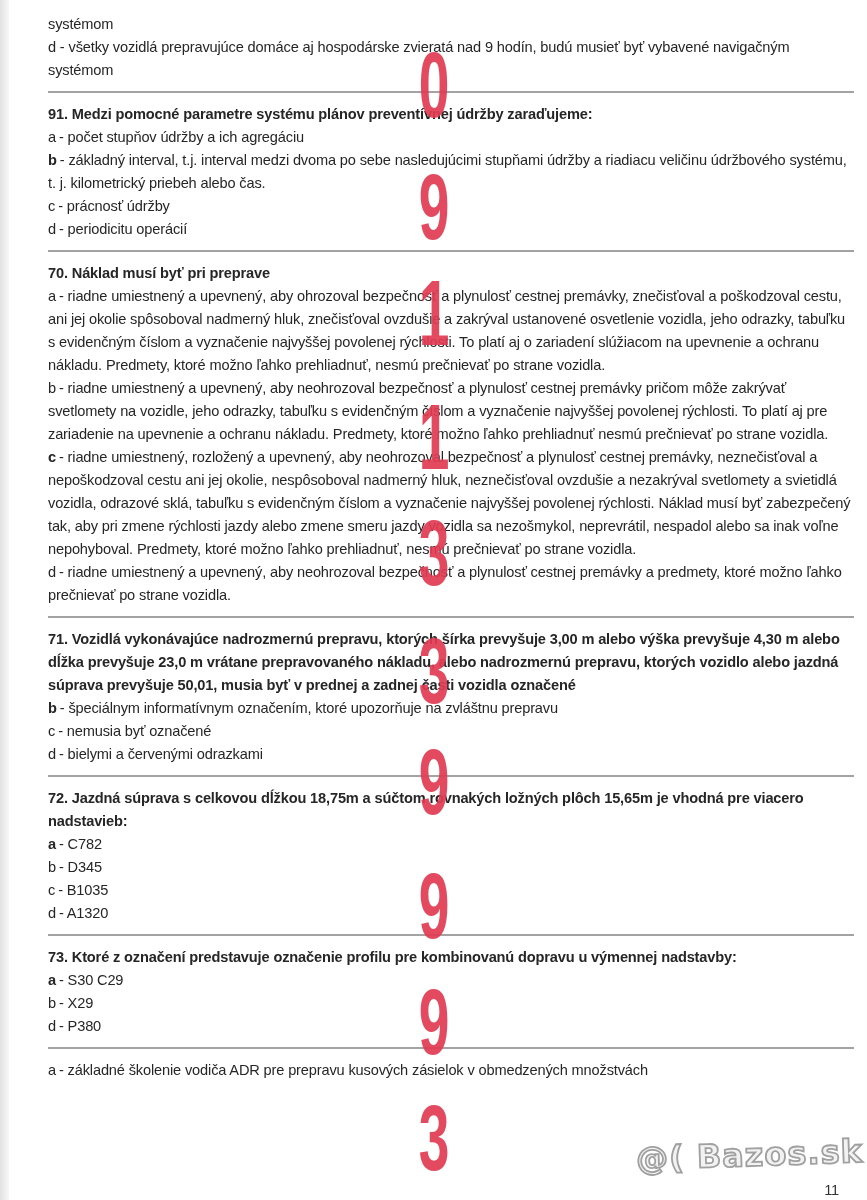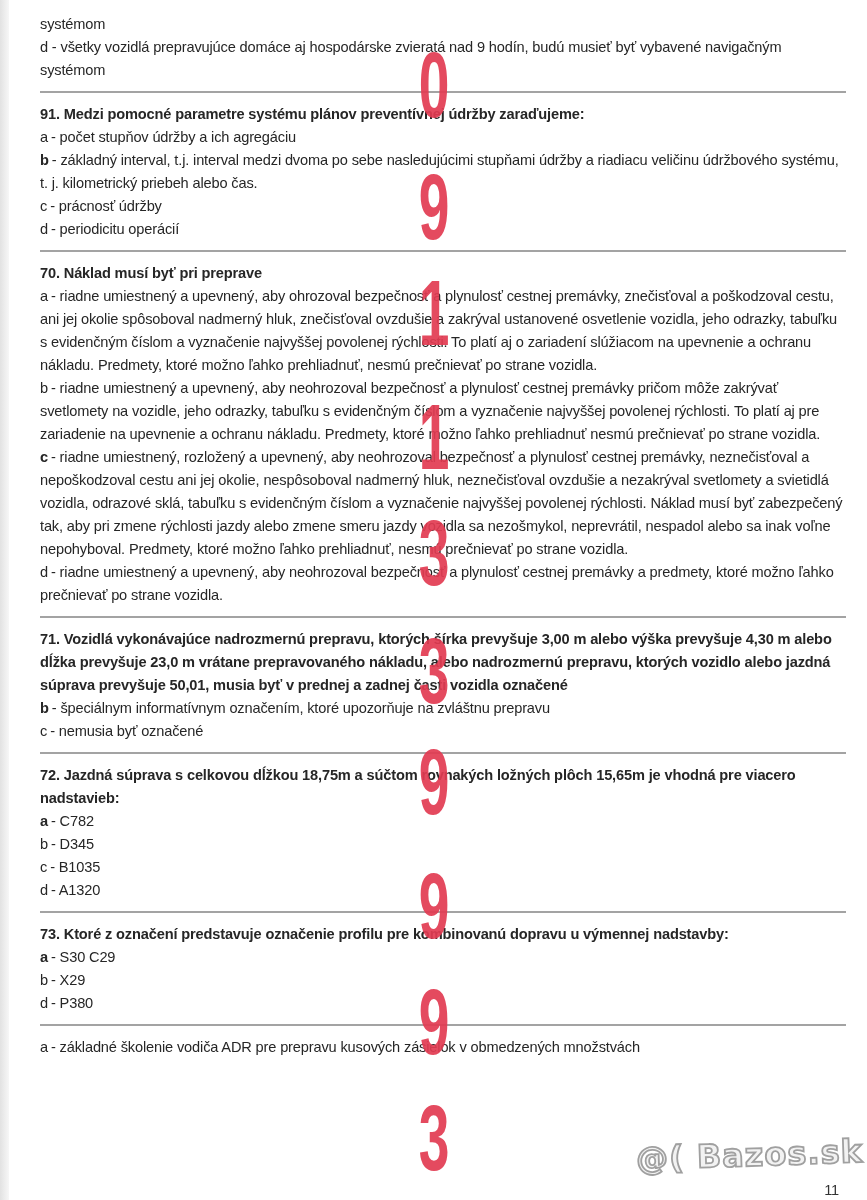--- a/index.html
+++ b/index.html
@@ -3,21 +3,21 @@
 <meta charset="utf-8">
 <style>
   html,body { margin:0; padding:0; background:#ffffff; }
   .page {
     position:relative; width:867px; height:1200px; background:#ffffff;
     overflow:hidden; font-family:"Liberation Sans", sans-serif;
     font-size:14.6px; line-height:23px; letter-spacing:-0.15px; color:#262626;
   }
   .page-edge { position:absolute; left:0; top:0; width:9px; height:1200px;
     background:linear-gradient(90deg,#e2e2e2,#f7f7f7); }
-  .content { position:absolute; left:40px; top:13px; width:806px; }
+  .content { position:absolute; left:48px; top:13px; width:806px; }
   .content p { margin:0; }
   .q-title { font-weight:bold; }
   .sep { border:none; border-top:2.5px solid #a3a3a3; margin:9px 0 10px 0; height:0; }
   .opt { margin:0; }
   .opt-letter { margin-right:3px; }
   .opt-letter.correct { font-weight:bold; }
   .phone-digit {
     position:absolute; left:434px; transform:translate(-50%,-50%) scaleX(0.60);
     font-size:92px; font-weight:bold; color:#e23b52; opacity:0.92;
     font-family:"Liberation Sans", sans-serif; z-index:5; line-height:1; white-space:pre;
@@ -60,20 +60,21 @@
       <p class="opt"><span class="opt-letter correct">c</span><span>- riadne umiestnený, rozložený a upevnený, aby neohrozoval bezpečnosť a plynulosť cestnej premávky, neznečisťoval a nepoškodzoval cestu ani jej okolie, nespôsoboval nadmerný hluk, neznečisťoval ovzdušie a nezakrýval svetlomety a svietidlá vozidla, odrazové sklá, tabuľku s evidenčným číslom a vyznačenie najvyššej povolenej rýchlosti. Náklad musí byť zabezpečený tak, aby pri zmene rýchlosti jazdy alebo zmene smeru jazdy vozidla sa nezošmykol, neprevrátil, nespadol alebo sa inak voľne nepohyboval. Predmety, ktoré možno ľahko prehliadnuť, nesmú prečnievať po strane vozidla.</span></p>
       <p class="opt"><span class="opt-letter">d</span><span>- riadne umiestnený a upevnený, aby neohrozoval bezpečnosť a plynulosť cestnej premávky a predmety, ktoré možno ľahko prečnievať po strane vozidla.</span></p>
     </div>
 
     <div class="sep"></div>
 
     <div>
       <p class="q-title">71. Vozidlá vykonávajúce nadrozmernú prepravu, ktorých šírka prevyšuje 3,00 m alebo výška prevyšuje 4,30 m alebo dĺžka prevyšuje 23,0 m vrátane prepravovaného nákladu, alebo nadrozmernú prepravu, ktorých vozidlo alebo jazdná súprava prevyšuje 50,01, musia byť v prednej a zadnej časti vozidla označené</p>
       <p class="opt"><span class="opt-letter correct">b</span><span>- špeciálnym informatívnym označením, ktoré upozorňuje na zvláštnu prepravu</span></p>
       <p class="opt"><span class="opt-letter">c</span><span>- nemusia byť označené</span></p>
+      <p class="opt"><span class="opt-letter">d</span><span>- bielymi a červenými odrazkami</span></p>
     </div>
 
     <div class="sep"></div>
 
     <div>
       <p class="q-title">72. Jazdná súprava s celkovou dĺžkou 18,75m a súčtom rovnakých ložných plôch 15,65m je vhodná pre viacero nadstavieb:</p>
       <p class="opt"><span class="opt-letter correct">a</span><span>- C782</span></p>
       <p class="opt"><span class="opt-letter">b</span><span>- D345</span></p>
       <p class="opt"><span class="opt-letter">c</span><span>- B1035</span></p>
       <p class="opt"><span class="opt-letter">d</span><span>- A1320</span></p>

